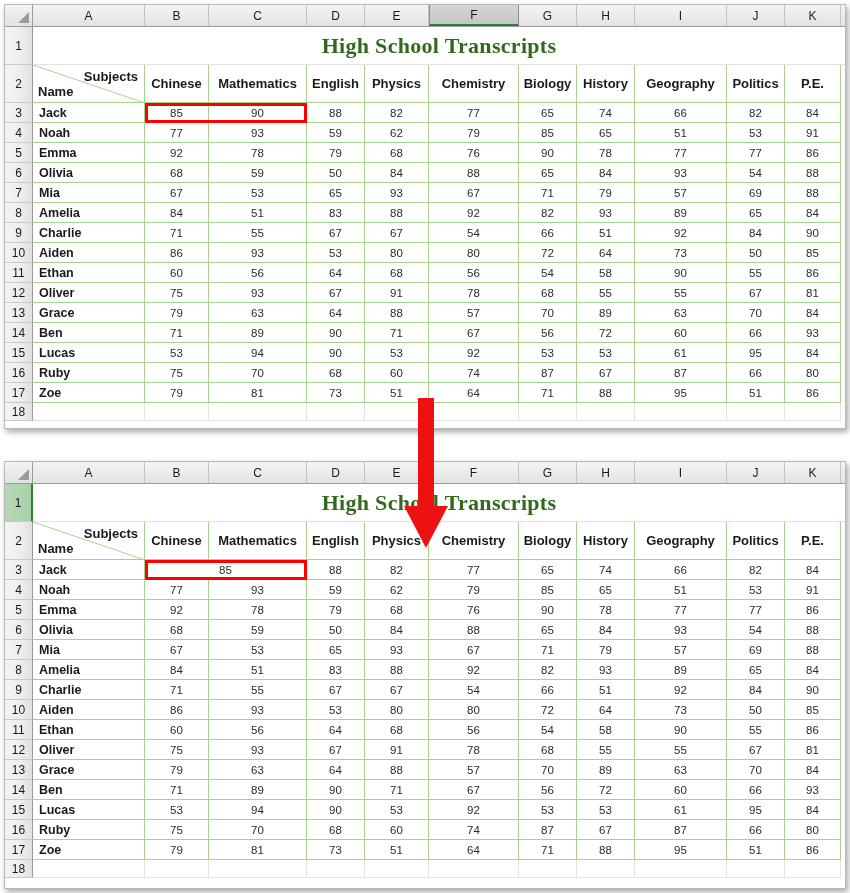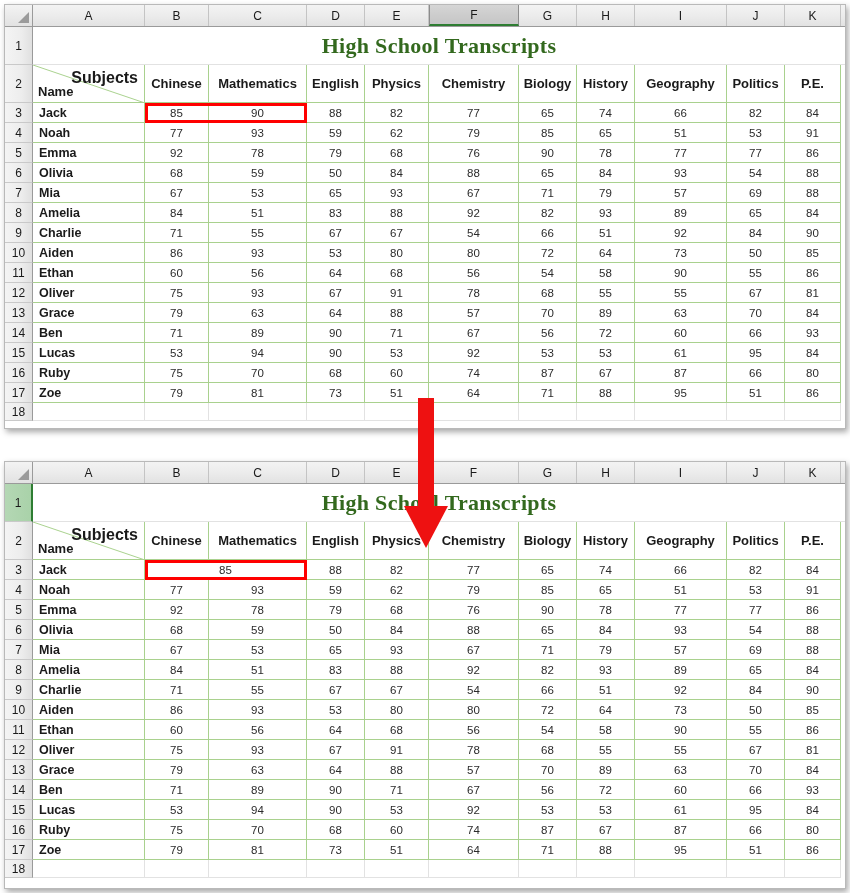--- a/index.html
+++ b/index.html
@@ -145,21 +145,21 @@
     position: relative;
     box-sizing: border-box;
     border-right: 1px solid #a9d18e;
     border-bottom: 1px solid #a9d18e;
     background: #ffffff;
     overflow: hidden;
   }
   .corner-head svg { position: absolute; inset: 0; }
   .ch-subjects {
     position: absolute; right: 6px; top: 4px;
-    font-weight: bold; font-size: 16px; color: #1a1a1a;
+    font-weight: bold; font-size: 13px; color: #1a1a1a;
   }
   .ch-name {
     position: absolute; left: 5px; bottom: 3px;
     font-weight: bold; font-size: 13px; color: #1a1a1a;
   }
 
   
   .redbox {
     position: absolute;
     border: 3px solid #ff0000;

